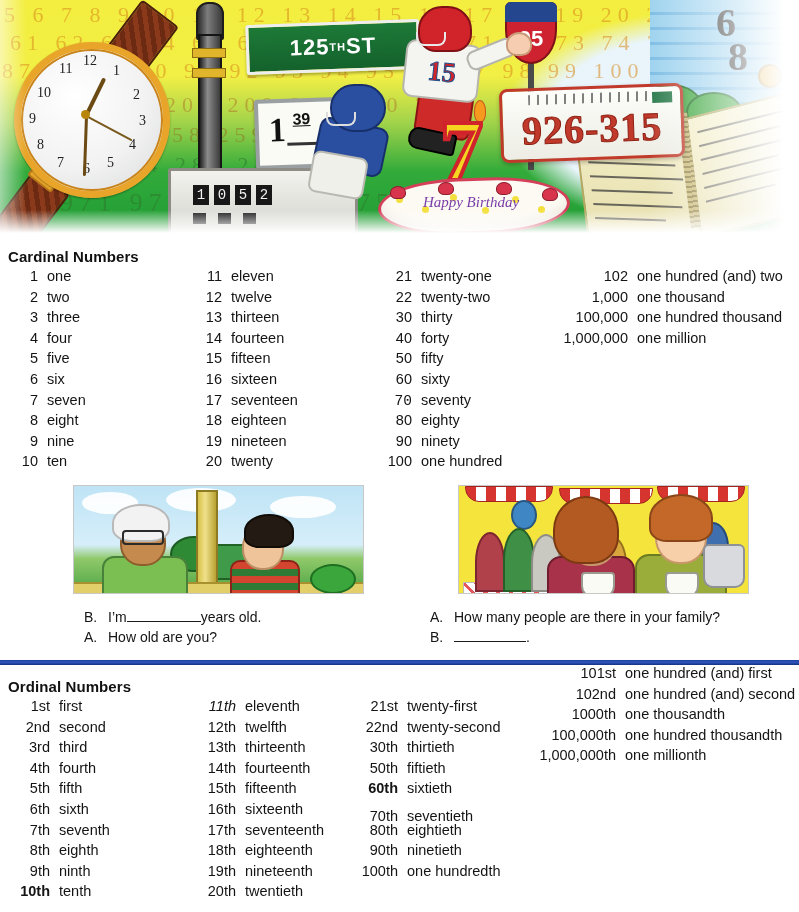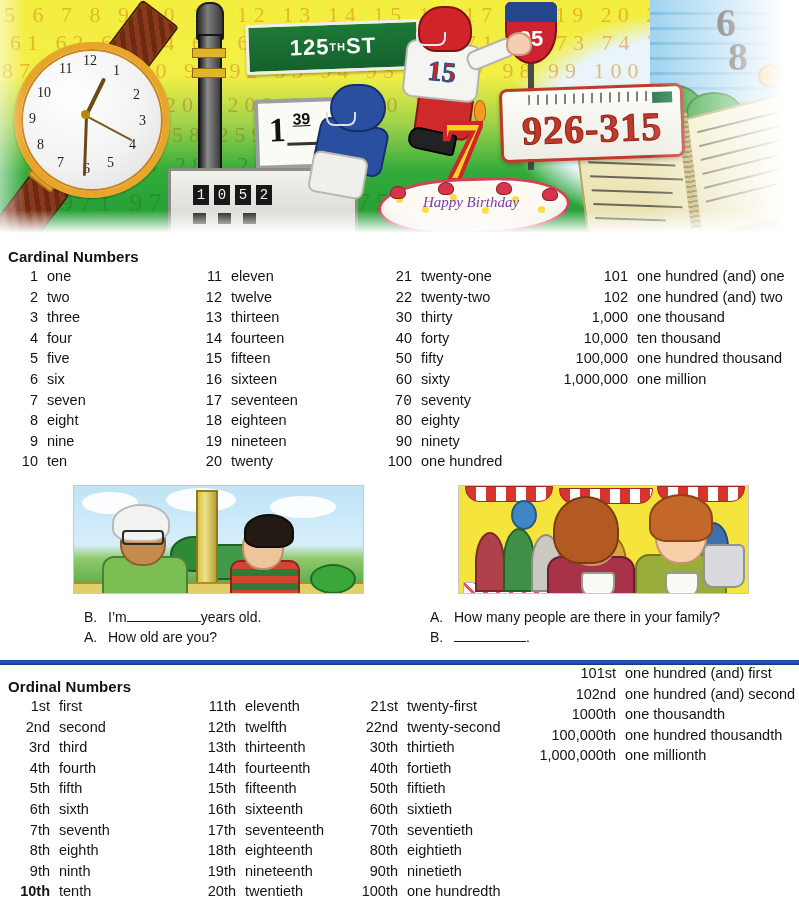--- a/index.html
+++ b/index.html
@@ -575,34 +575,26 @@
       <span class="n" style="width: 34px;">90</span>
       <span class="w">ninety</span>
     </div>
     <div class="row">
       <span class="n" style="width: 34px;">100</span>
       <span class="w">one hundred</span>
     </div>
   </div>
 <div class="list" id="card-col-3" style="left:546px;top:268px;">
     <div class="row">
-      <span class="n" style="width: 82px;">101</span>
-      <span class="w">one hundred (and) one</span>
-    </div>
-    <div class="row">
       <span class="n" style="width: 82px;">102</span>
       <span class="w">one hundred (and) two</span>
     </div>
     <div class="row">
       <span class="n" style="width: 82px;">1,000</span>
       <span class="w">one thousand</span>
-    </div>
-    <div class="row">
-      <span class="n" style="width: 82px;">10,000</span>
-      <span class="w">ten thousand</span>
     </div>
     <div class="row">
       <span class="n" style="width: 82px;">100,000</span>
       <span class="w">one hundred thousand</span>
     </div>
     <div class="row">
       <span class="n" style="width: 82px;">1,000,000</span>
       <span class="w">one million</span>
     </div>
   </div>
@@ -709,21 +701,21 @@
       <span class="n" style="width: 42px;">9th</span>
       <span class="w">ninth</span>
     </div>
     <div class="row">
       <span class="n" style="width: 42px; font-weight: bold;">10th</span>
       <span class="w">tenth</span>
     </div>
   </div>
 <div class="list" id="ord-col-1" style="left:190px;top:698px;">
     <div class="row">
-      <span class="n" style="width: 46px;">11th</span>
+      <span class="n" style="width: 46px; font-style: italic;">11th</span>
       <span class="w">eleventh</span>
     </div>
     <div class="row">
       <span class="n" style="width: 46px;">12th</span>
       <span class="w">twelfth</span>
     </div>
     <div class="row">
       <span class="n" style="width: 46px;">13th</span>
       <span class="w">thirteenth</span>
     </div>
@@ -763,33 +755,29 @@
     </div>
     <div class="row">
       <span class="n" style="width: 52px;">22nd</span>
       <span class="w">twenty-second</span>
     </div>
     <div class="row">
       <span class="n" style="width: 52px;">30th</span>
       <span class="w">thirtieth</span>
     </div>
     <div class="row">
-      <span class="n" style="width: 52px;">40th</span>
-      <span class="w">fortieth</span>
-    </div>
-    <div class="row">
       <span class="n" style="width: 52px;">50th</span>
       <span class="w">fiftieth</span>
     </div>
     <div class="row">
-      <span class="n" style="width: 52px;">60th</span>
+      <span class="n" style="width: 52px; font-weight: bold;">60th</span>
       <span class="w">sixtieth</span>
     </div>
     <div class="row">
-      <span class="n" style="width: 52px;">70th</span>
+      <span class="n" style="width: 52px; margin-top: 7px;">70th</span>
       <span class="w">seventieth</span>
     </div>
     <div class="row">
       <span class="n" style="width: 52px;">80th</span>
       <span class="w">eightieth</span>
     </div>
     <div class="row">
       <span class="n" style="width: 52px;">90th</span>
       <span class="w">ninetieth</span>
     </div>

